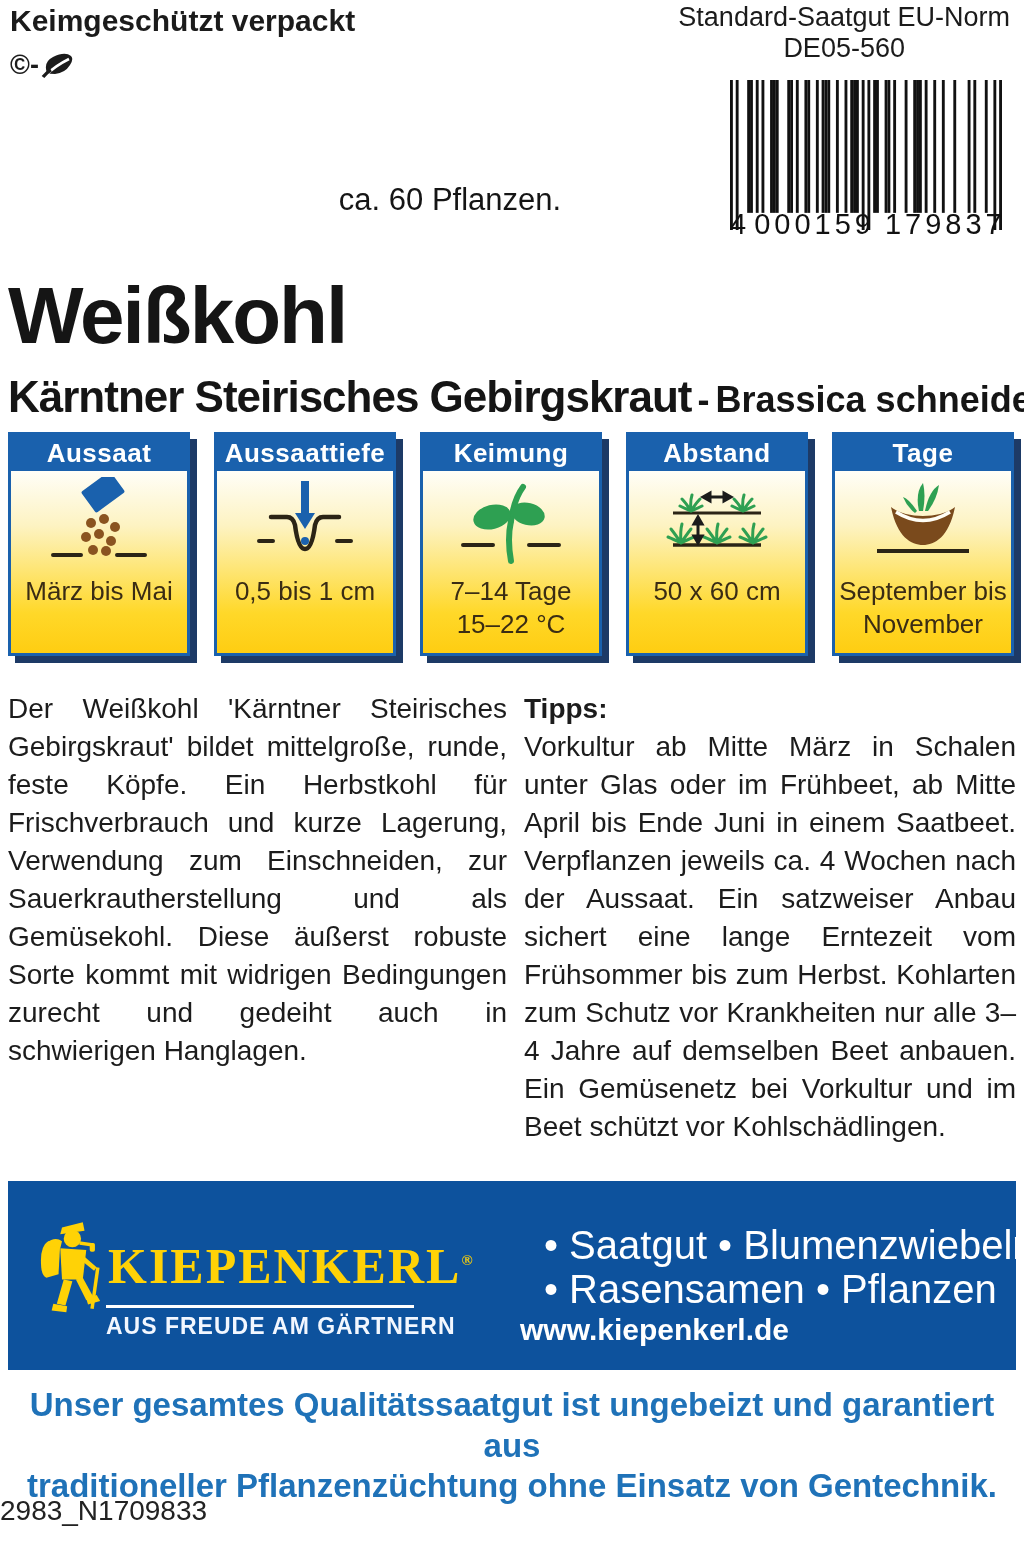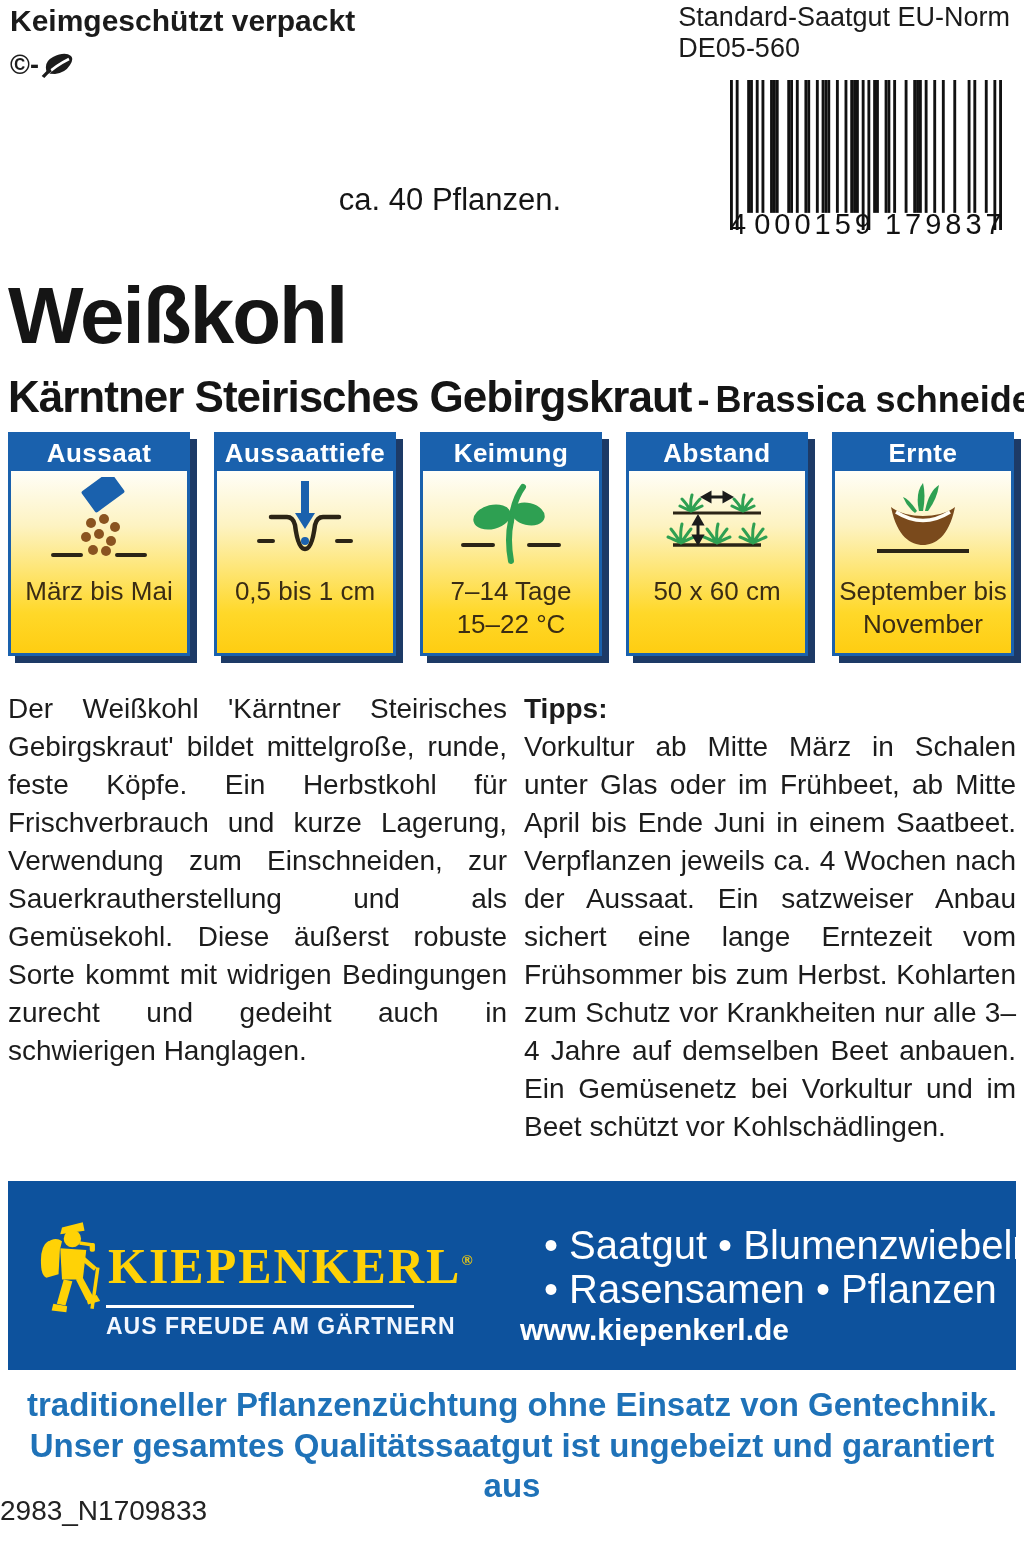--- a/index.html
+++ b/index.html
@@ -2,21 +2,21 @@
 <html lang="de"><head>
 <meta charset="utf-8">
 <style>
   html,body{margin:0;padding:0;background:#ffffff;}
   body{font-family:"Liberation Sans", sans-serif; color:#111;}
   .page{position:relative;width:1024px;height:1544px;background:#fff;overflow:hidden;}
 
   
   .kg-title{position:absolute;left:10px;top:4px;font-size:30px;font-weight:bold;letter-spacing:0px;color:#1b1b1b;}
   .copy-row{position:absolute;left:10px;top:50px;font-size:27px;font-weight:bold;color:#1b1b1b;display:flex;align-items:center;gap:2px;}
-  .hdr-right{position:absolute;right:14px;top:2px;text-align:left;font-size:27px;color:#1b1b1b;line-height:1.15;}
+  .hdr-right{position:absolute;right:14px;top:2px;text-align:center;font-size:27px;color:#1b1b1b;line-height:1.15;}
 
   
   .barcode-wrap{position:absolute;right:22px;top:80px;width:272px;}
   .barcode-bars{width:272px;height:150px;display:block;}
   .barcode-digits{display:flex;align-items:flex-end;font-size:29px;color:#111;margin-top:-22px;background:transparent;}
   .bd-first{width:26px;letter-spacing:0;}
   .bd-left{letter-spacing:4px;margin-left:8px;width:122px;text-align:center;}
   .bd-right{letter-spacing:4px;margin-left:10px;width:122px;text-align:center;}
 
   .inhalt{position:absolute;left:318px;top:180px;width:264px;text-align:center;font-size:31px;line-height:1.28;color:#151515;}
@@ -119,21 +119,21 @@
         <rect x="94" y="0" width="1" height="70" fill="#111"></rect>
       </svg>
     <div class="barcode-digits">
       <span class="bd-first">4</span>
       <span class="bd-left">000159</span>
       <span class="bd-right">179837</span>
     </div>
   </div>
 
   <div class="inhalt">
-    <div>ca. 40 Pflanzen.</div>
+    <div>ca. 60 Pflanzen.</div>
   </div>
 
   <div class="main-title">Weißkohl</div>
   <div class="subtitle">
     <span class="variety">Kärntner Steirisches Gebirgskraut</span><span class="sep">-</span><span class="botanical">Brassica schneiden</span>
   </div>
 
   <div class="ibox" style="left:8px">
     <div class="ibox-header">Aussaat</div>
     <div class="ibox-body">
@@ -204,21 +204,21 @@
           <line x1="31" y1="44" x2="31" y2="62"></line>
           <polygon points="31,40 27,47 35,47"></polygon>
           <polygon points="31,66 27,59 35,59"></polygon>
         </g>
       </svg>
       <div class="ibox-value">50 x 60 cm</div>
     </div>
   </div>
 
   <div class="ibox" style="left:832px">
-    <div class="ibox-header">Ernte</div>
+    <div class="ibox-header">Tage</div>
     <div class="ibox-body">
       <svg class="ibox-icon" viewBox="0 0 100 96">
         <line x1="4" y1="74" x2="96" y2="74" stroke="#2b2416" stroke-width="4"></line>
         <g fill="#2ea052">
           <path d="M46 34 Q42 16 50 6 Q53 18 50 34 Z"></path>
           <path d="M52 34 Q56 14 66 8 Q64 22 55 34 Z"></path>
           <path d="M44 34 Q36 22 30 20 Q34 30 42 36 Z"></path>
         </g>
         <path d="M18 30 C24 60 38 68 50 68 C62 68 76 60 82 30 C68 42 32 42 18 30 Z" fill="#7a4a1c"></path>
         <path d="M23 35 Q50 52 77 35" stroke="#fffef6" stroke-width="3.5" fill="none"></path>
@@ -256,19 +256,19 @@
     <div class="brand-rule"></div>
     <div class="brand-tagline">AUS FREUDE AM GÄRTNERN</div>
     <div class="footer-right">
       <div>• Saatgut • Blumenzwiebeln</div>
       <div>• Rasensamen • Pflanzen</div>
     </div>
     <div class="footer-url">www.kiepenkerl.de</div>
   </div>
 
   <div class="quality-note">
+    <div>Unser gesamtes Qualitätssaatgut ist ungebeizt und garantiert aus</div>
     <div>traditioneller Pflanzenzüchtung ohne Einsatz von Gentechnik.</div>
-    <div>Unser gesamtes Qualitätssaatgut ist ungebeizt und garantiert aus</div>
   </div>
 
   <div class="product-code">2983_N1709833</div>
 
 </div>
 
 </body></html>

